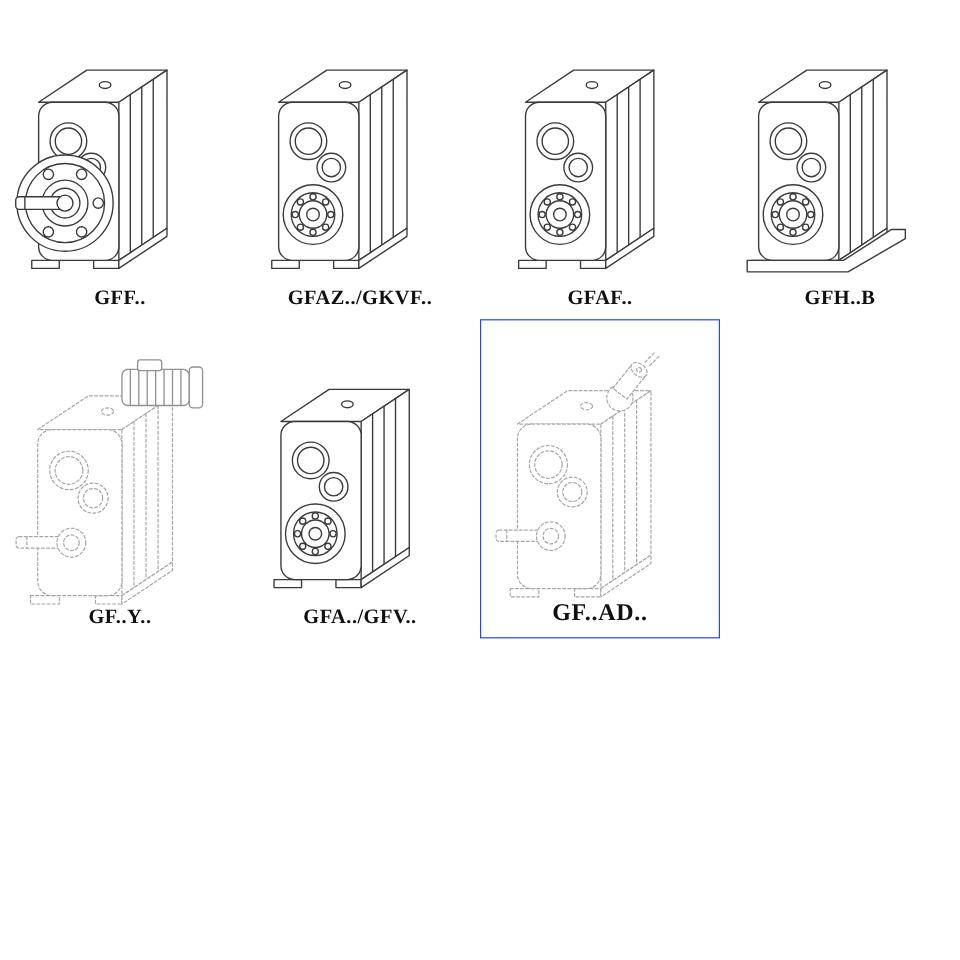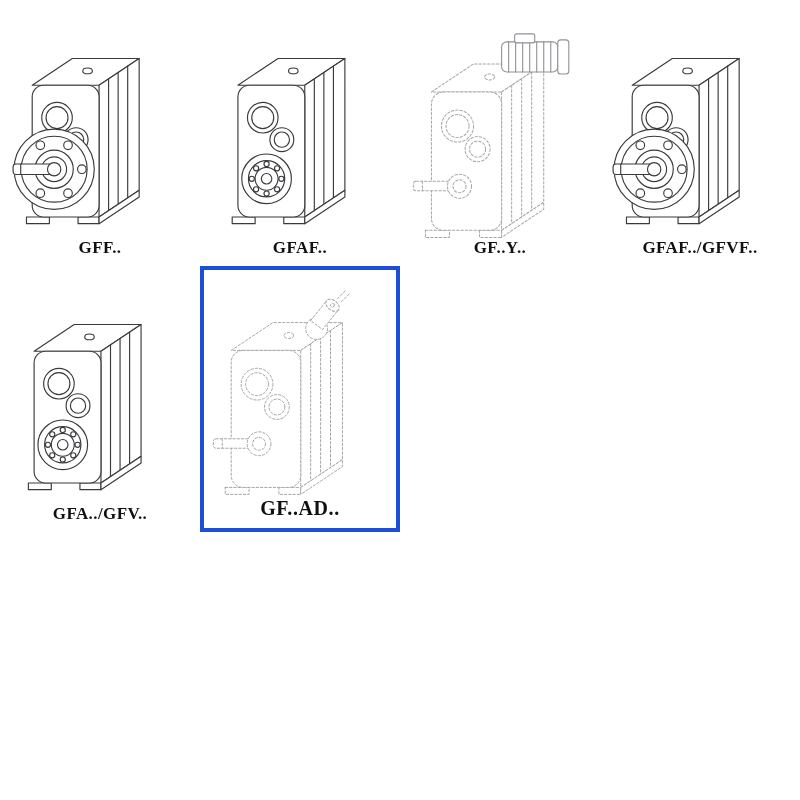--- a/index.html
+++ b/index.html
@@ -2,21 +2,21 @@
 <html><head>
 <meta charset="utf-8">
 <style>
   html,body{margin:0;padding:0;background:#fff;}
   .page{width:800px;height:708px;background:#fff;overflow:hidden;font-family:"Liberation Serif","DejaVu Serif",serif;}
   .grid{display:grid;width:800px;height:800px;grid-template-columns:repeat(4,200px);grid-template-rows:266px 266px 268px;}
   .cell{display:flex;flex-direction:column;align-items:center;justify-content:flex-end;margin:0;padding:2px 0 8px;box-sizing:border-box;}
   .cell svg.drawing{width:190px;height:212px;display:block;}
   figcaption{font-weight:bold;font-size:17px;letter-spacing:.4px;color:#101010;white-space:nowrap;}
   .cell-big figcaption{font-size:20px;letter-spacing:.6px;}
-  .cell-boxed{border:4px solid #1d4ed8;}
+  .cell-boxed{border:1px solid #1d4ed8;}
   
   .ink{stroke:#3a3a3e;stroke-width:1.2;stroke-linejoin:round;stroke-linecap:round;}
   .ghost{stroke:#a4a6aa;stroke-width:1;stroke-dasharray:2.4 1.9;stroke-linejoin:round;stroke-linecap:round;}
   .ghost-solid{stroke:#8f9195;stroke-dasharray:none;stroke-width:1.1;}
   .defs-holder{position:absolute;width:0;height:0;overflow:hidden;}
 </style>
 </head>
 <body>
 
 <svg class="defs-holder" aria-hidden="true">
@@ -116,61 +116,71 @@
         <g class="ink" fill="none">
           <use href="#g-body"></use>
             <use href="#g-bores"></use>
             <use href="#g-flange"></use>
             <use href="#g-shaft"></use>
         </g>
       </svg>
       <figcaption>GFF..</figcaption>
     </figure>
 
+    <figure class="cell">
+      <svg class="drawing" viewBox="0 0 190 222">
+        <g class="ink" fill="none">
+          <use href="#g-body"></use>
+            <use href="#g-bores"></use>
+            <use href="#g-bearing"></use>
+        </g>
+      </svg>
+      <figcaption>GFAZ../GKVF..</figcaption>
+    </figure>
 
     <figure class="cell">
       <svg class="drawing" viewBox="0 0 190 222">
         <g class="ink" fill="none" transform="translate(6,0)">
           <use href="#g-body"></use>
             <use href="#g-bores"></use>
             <use href="#g-bearing"></use>
         </g>
       </svg>
       <figcaption>GFAF..</figcaption>
     </figure>
 
 
 
+    <figure class="cell">
+      <svg class="drawing" viewBox="0 0 190 222">
+        <g class="ink" fill="none">
+          <use href="#g-body"></use>
+            <use href="#g-base"></use>
+            <use href="#g-bores"></use>
+            <use href="#g-bearing"></use>
+        </g>
+      </svg>
+      <figcaption>GFH..B</figcaption>
+    </figure>
 
 
     <figure class="cell">
       <svg class="drawing" viewBox="0 0 190 222">
         <g class="ghost" fill="none" transform="translate(-2,4) scale(1.05)">
           <use href="#g-body"></use>
             <use href="#g-bores"></use>
             <use href="#g-hub"></use>
           <g class="ghost-solid">
               <use href="#g-motor"></use>
             </g>
         </g>
       </svg>
       <figcaption>GF..Y..</figcaption>
     </figure>
 
-    <figure class="cell">
-      <svg class="drawing" viewBox="0 0 190 222">
-        <g class="ink" fill="none">
-          <use href="#g-body"></use>
-            <use href="#g-bores"></use>
-            <use href="#g-flange"></use>
-            <use href="#g-shaft"></use>
-        </g>
-      </svg>
-      <figcaption>GFAF../GFVF..</figcaption>
-    </figure>
 
     <figure class="cell">
       <svg class="drawing" viewBox="0 0 190 222">
         <g class="ink" fill="none" transform="translate(2,0)">
           <use href="#g-body"></use>
             <use href="#g-bores"></use>
             <use href="#g-bearing"></use>
         </g>
       </svg>
       <figcaption>GFA../GFV..</figcaption>

